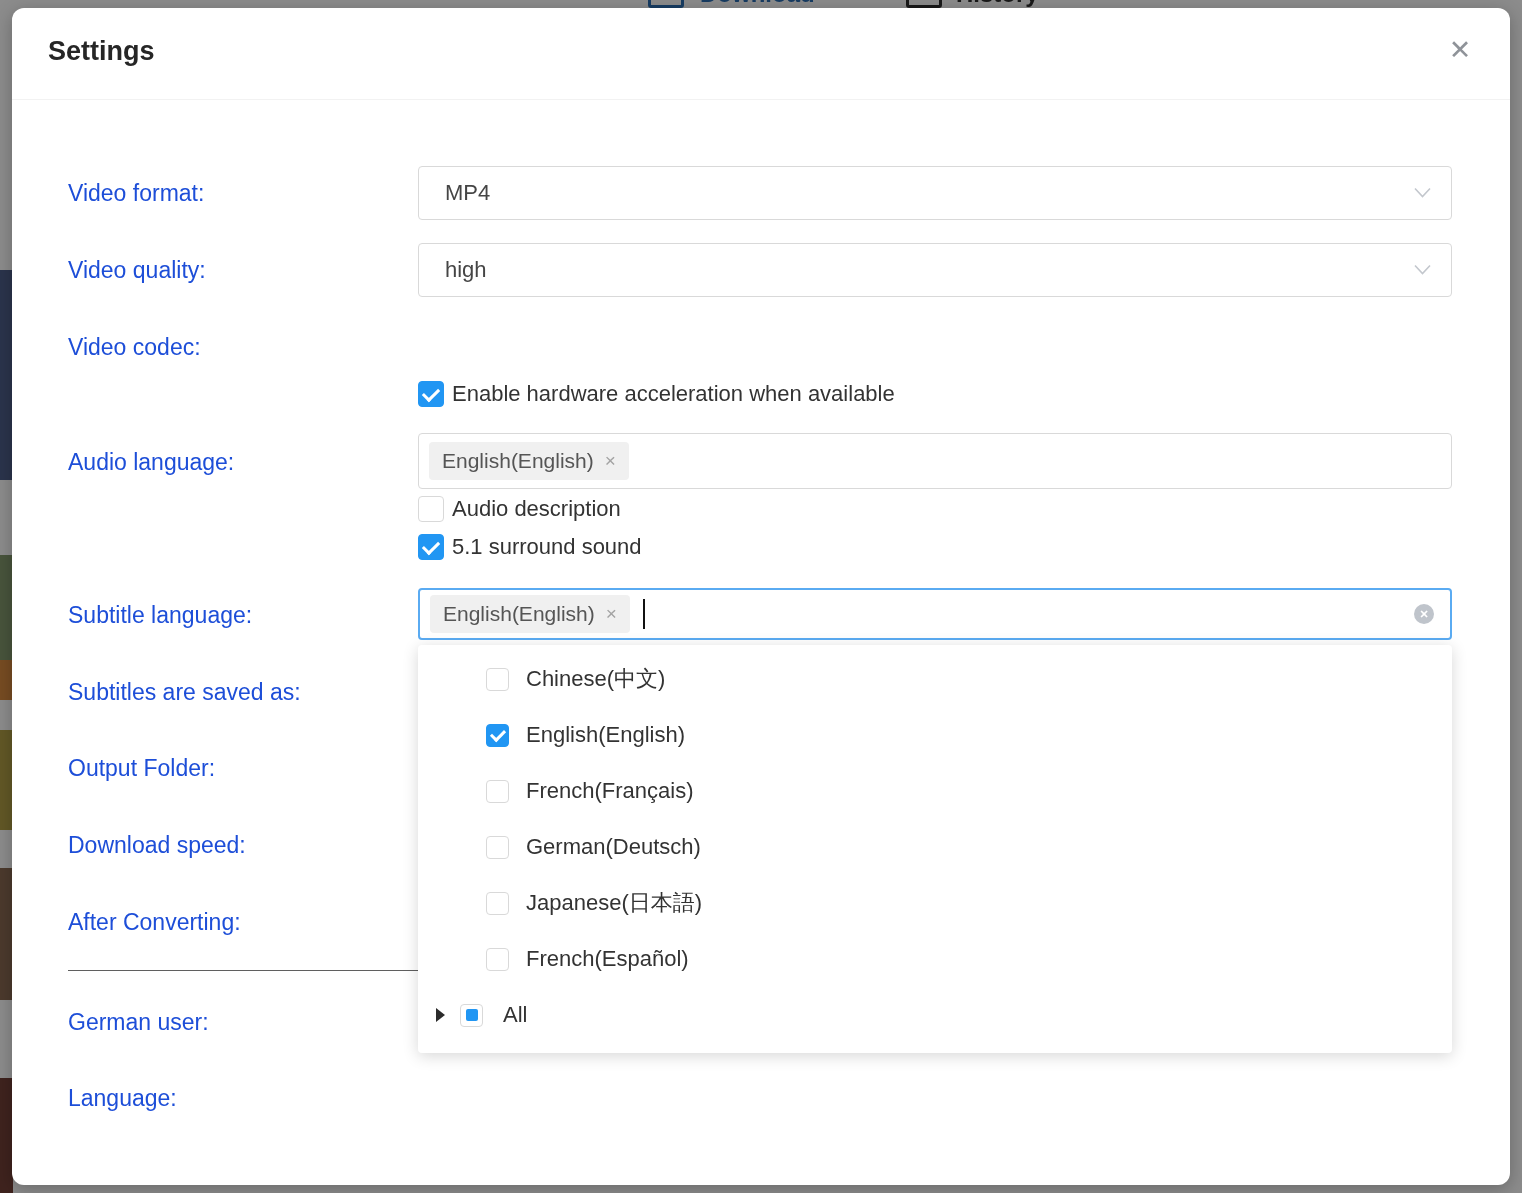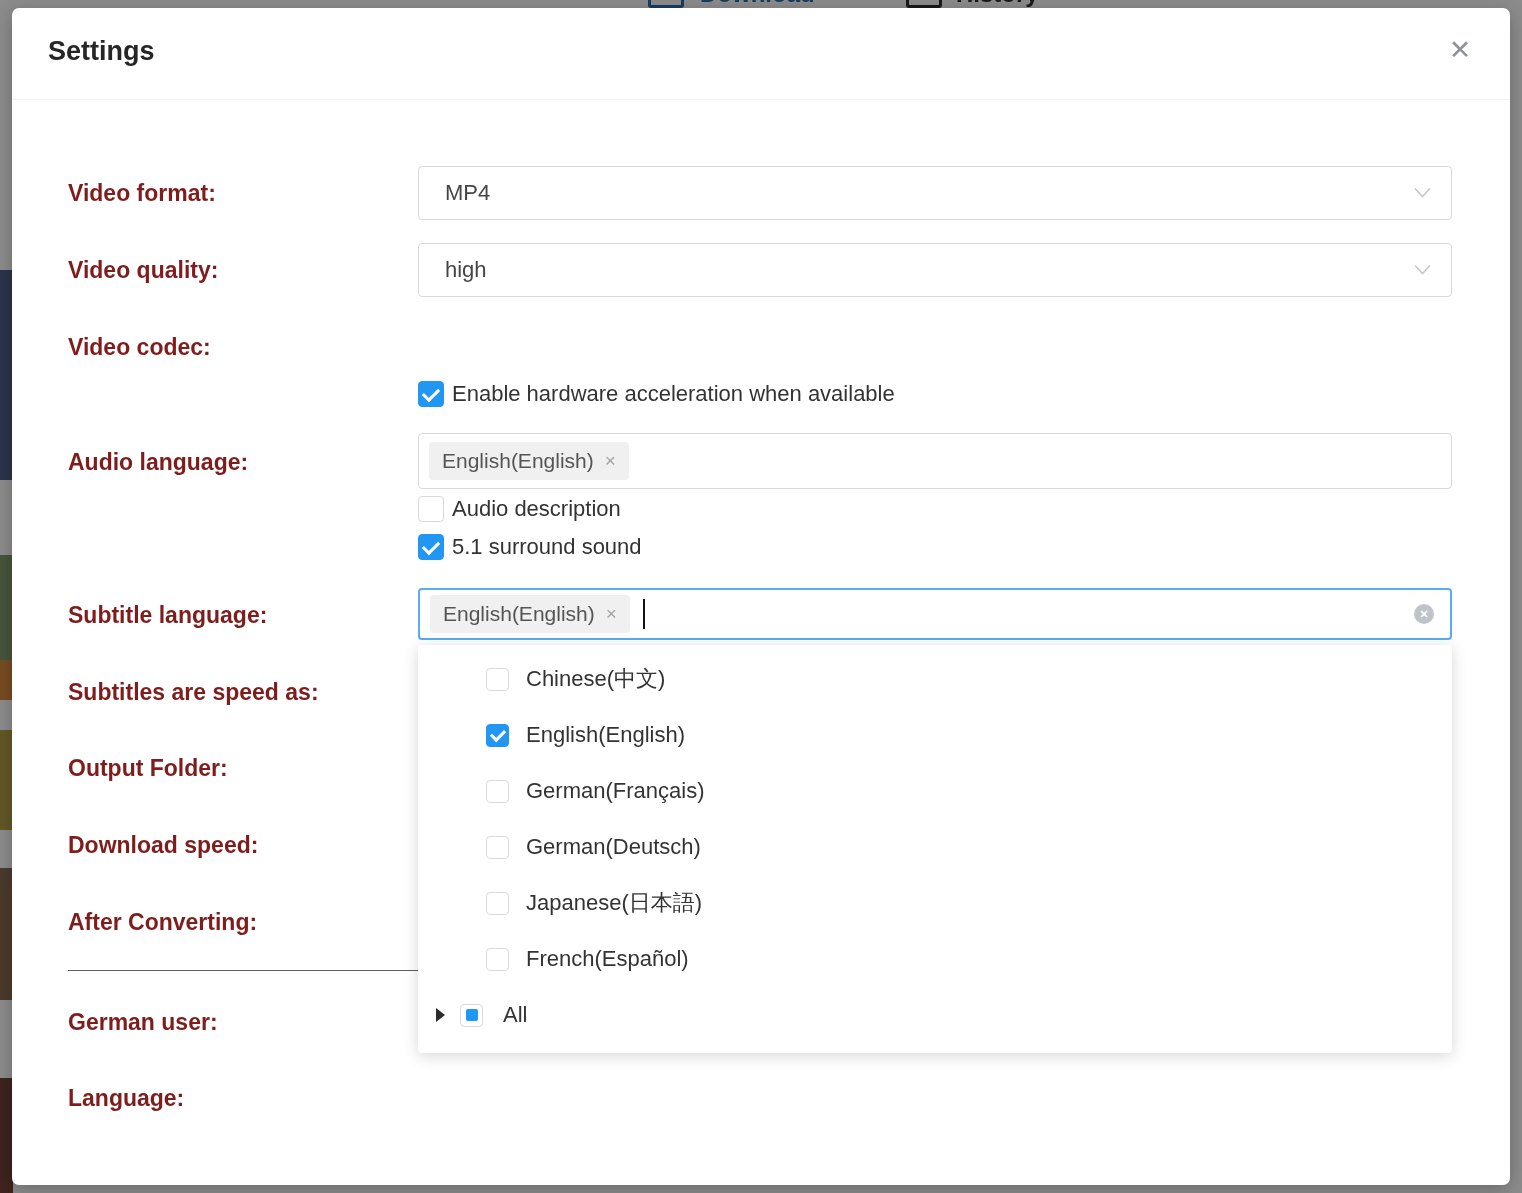--- a/index.html
+++ b/index.html
@@ -13,28 +13,28 @@
   .bg-tab-ico.hist { border-color:#2f2f2f; }
   .bg-tab-label { position:absolute; top:-18px; font-size:24px; font-weight:600; color:#2a6db3; line-height:24px; }
   .bg-tab-label.hist { color:#2f2f2f; }
   .bg-left { position:absolute; top:0; left:0; width:13px; height:1193px; display:flex; flex-direction:column; }
   .thumb { width:13px; }
 
   .overlay { position:absolute; inset:0; background:rgba(0,0,0,0.45); }
 
   
   .modal { position:absolute; left:12px; top:8px; width:1498px; height:1177px; background:#fff;
-           border-radius:7px; box-shadow:0 4px 18px rgba(0,0,0,0.25); }
+           border-radius:12px; box-shadow:0 4px 18px rgba(0,0,0,0.25); }
   .modal-header { position:absolute; top:0; left:0; right:0; height:92px; border-bottom:1px solid #f2f2f2; }
   .modal-title { position:absolute; left:36px; top:28px; font-size:27px; font-weight:600; color:#262626; }
   .close-btn { position:absolute; top:24px; right:32px; width:36px; height:36px; display:flex;
                align-items:center; justify-content:center; font-size:27px; color:#8f9399; cursor:pointer; }
 
   
-  .flabel { position:absolute; left:56px; font-size:23px; font-weight:700; color:#7f1d1d; line-height:28px; white-space:nowrap; }
+  .flabel { position:absolute; left:56px; font-size:23px; font-weight:400; color:#1d4ed8; line-height:28px; white-space:nowrap; }
 
   .sel { position:absolute; left:406px; width:1034px; height:54px; border:1px solid #d9d9d9; border-radius:4px;
          background:#fff; display:flex; align-items:center; padding:8px 26px; font-size:22px; color:#454545; }
   .chev { position:absolute; right:20px; top:50%; transform:translateY(-50%); }
 
   .chkrow { position:absolute; left:406px; display:flex; align-items:center; gap:8px;
             font-size:22px; color:#333; line-height:26px; }
   .cb { width:26px; height:26px; border:1px solid #d9d9d9; border-radius:4px; background:#fff;
         position:relative; flex-shrink:0; }
   .cb.sm { width:23px; height:23px; }
@@ -98,21 +98,21 @@
     <div class="modal-header">
       <div class="modal-title">Settings</div>
       <div class="close-btn">✕</div>
     </div>
 
     <div class="flabel" style="top:171px">Video format:</div>
     <div class="flabel" style="top:248px">Video quality:</div>
     <div class="flabel" style="top:325px">Video codec:</div>
     <div class="flabel" style="top:440px">Audio language:</div>
     <div class="flabel" style="top:593px">Subtitle language:</div>
-    <div class="flabel" style="top:670px">Subtitles are speed as:</div>
+    <div class="flabel" style="top:670px">Subtitles are saved as:</div>
     <div class="flabel" style="top:746px">Output Folder:</div>
     <div class="flabel" style="top:823px">Download speed:</div>
     <div class="flabel" style="top:900px">After Converting:</div>
     <div class="flabel" style="top:1000px">German user:</div>
     <div class="flabel" style="top:1076px">Language:</div>
 
     <div class="sel" style="top:158px">
       <span>MP4</span>
       <svg class="chev" width="17" height="11" viewBox="0 0 17 11">
           <polyline points="1,1 8.5,9 16,1" fill="none" stroke="#c3c7cd" stroke-width="1.6"></polyline>
@@ -161,21 +161,21 @@
       <div class="opt">
         <span class="cb sm"></span>
         <span>Chinese(中文)</span>
       </div>
       <div class="opt">
         <span class="cb sm checked"></span>
         <span>English(English)</span>
       </div>
       <div class="opt">
         <span class="cb sm"></span>
-        <span>German(Français)</span>
+        <span>French(Français)</span>
       </div>
       <div class="opt">
         <span class="cb sm"></span>
         <span>German(Deutsch)</span>
       </div>
       <div class="opt">
         <span class="cb sm"></span>
         <span>Japanese(日本語)</span>
       </div>
       <div class="opt">

